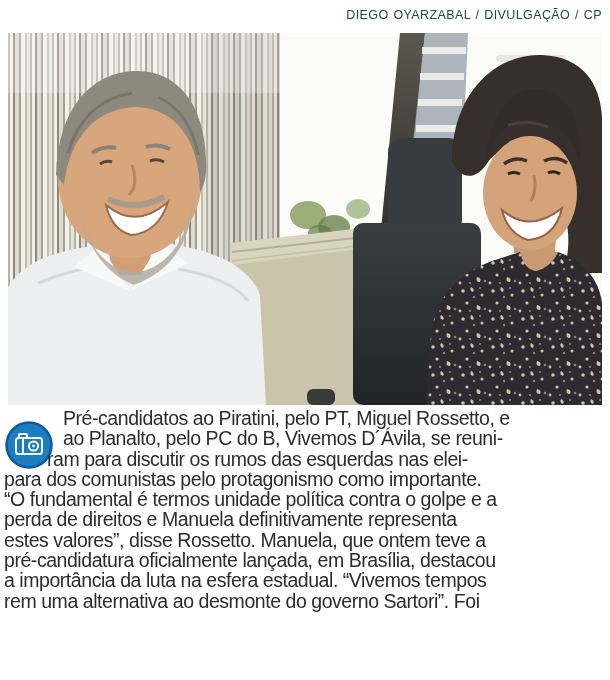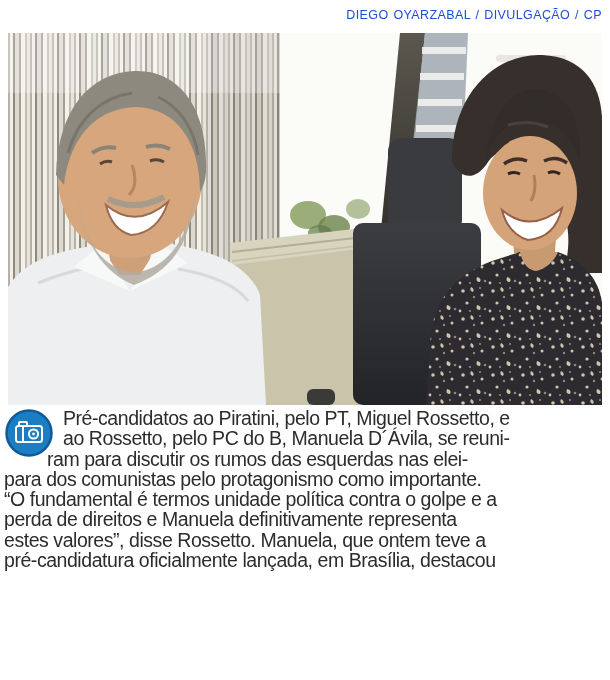--- a/index.html
+++ b/index.html
@@ -6,21 +6,21 @@
   body{width:610px;height:680px;overflow:hidden;font-family:"Liberation Sans",sans-serif;}
   .page{width:610px;height:680px;position:relative;background:#ffffff;}
 
   
   .credit{
     margin:8px 8px 0 0;
     height:15px;
     text-align:right;
     font-size:12.5px;
     line-height:15px;
-    color:#1d4ed8;
+    color:#14532d;
     letter-spacing:.4px;
     word-spacing:1px;
   }
 
   
   .photo{
     margin:10px 8px 0 8px;
     width:594px;height:372px;
     overflow:hidden;
     background:#f6f5f1;
@@ -28,21 +28,21 @@
   .photo svg{display:block;}
 
   
   .caption{
     margin:3px 4px 0 4px;
     font-size:19.5px;
     line-height:20.3px;
     letter-spacing:-.45px;
     color:#2c2c2c;
   }
-  .cap-head{display:flex;align-items:flex-start;}
+  .cap-head{display:flex;align-items:flex-end;}
   .cam-box{flex:0 0 48px;width:48px;height:48px;margin:1px 10px 0 1px;}
   .head-lines{flex:1;min-width:0;}
   .cap-line{white-space:nowrap;}
   .cap-line.pull{margin-left:-16px;}
 </style>
 </head>
 <body>
 
 <div class="page">
 
@@ -188,26 +188,28 @@
             <rect x="11" y="17" width="26" height="16" rx="2.5"></rect>
             <rect x="14" y="13" width="8" height="4" rx="1"></rect>
             <line x1="18" y1="17" x2="18" y2="33"></line>
             <circle cx="28.5" cy="25" r="4.6"></circle>
             <circle cx="28.5" cy="25" r="1.4" fill="#ffffff" stroke="none"></circle>
           </g>
         </svg>
       </span>
       <div class="head-lines">
         <div class="cap-line">Pré-candidatos ao Piratini, pelo PT, Miguel Rossetto, e</div>
-        <div class="cap-line">ao Rossetto, pelo PC do B, Manuela D´Ávila, se reuni-</div>
+        <div class="cap-line">ao Planalto, pelo PC do B, Vivemos D´Ávila, se reuni-</div>
         <div class="cap-line pull">ram para discutir os rumos das esquerdas nas elei-</div>
       </div>
     </div>
     <div class="cap-body">
       <div class="cap-line">para dos comunistas pelo protagonismo como importante.</div>
       <div class="cap-line">“O fundamental é termos unidade política contra o golpe e a</div>
       <div class="cap-line">perda de direitos e Manuela definitivamente representa</div>
       <div class="cap-line">estes valores”, disse Rossetto. Manuela, que ontem teve a</div>
       <div class="cap-line">pré-candidatura oficialmente lançada, em Brasília, destacou</div>
+      <div class="cap-line">a importância da luta na esfera estadual. “Vivemos tempos</div>
+      <div class="cap-line">rem uma alternativa ao desmonte do governo Sartori”. Foi</div>
     </div>
   </div>
 
 </div>
 
 </body></html>

